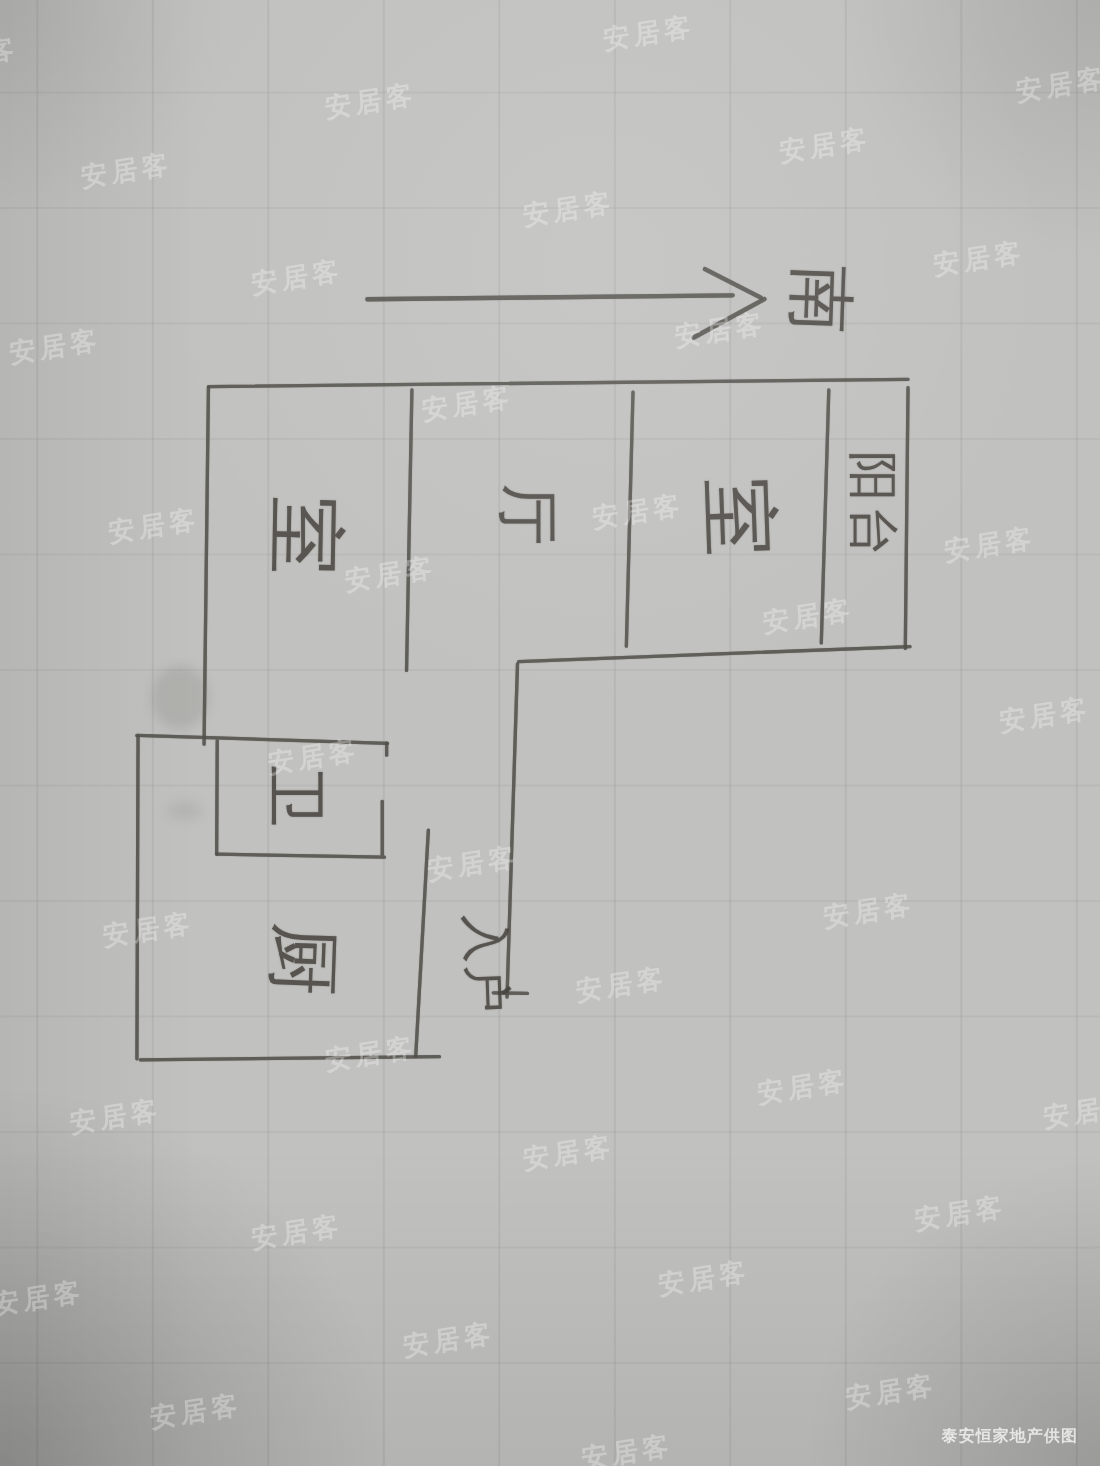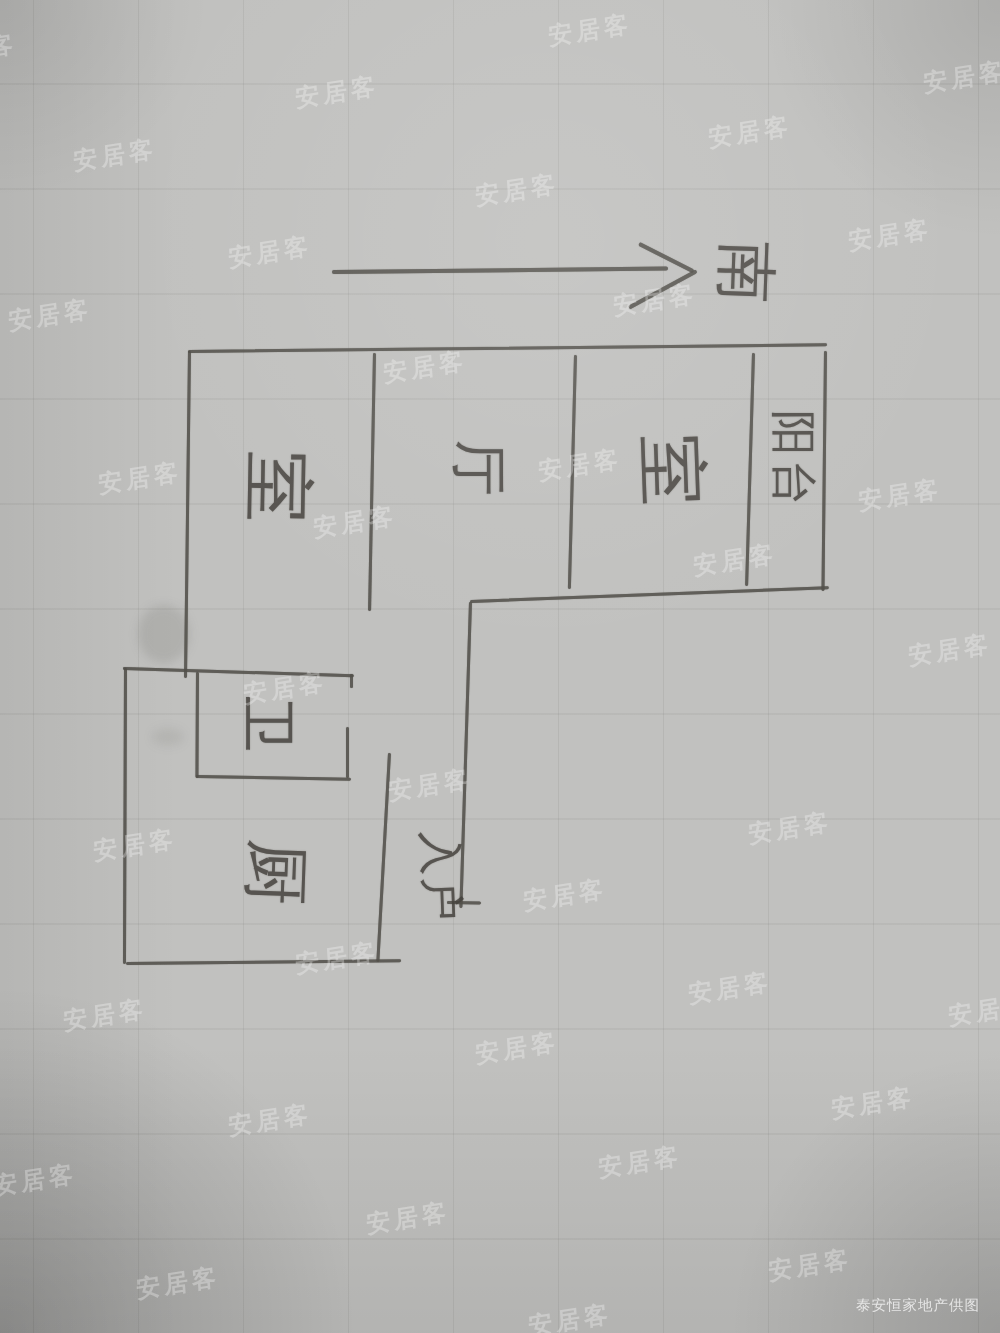--- a/index.html
+++ b/index.html
@@ -137,15 +137,15 @@
       <span class="wm" style="left: 873px; top: 1103px; color: rgba(255, 255, 255, 0.3); transform: translate(-50%, -50%) rotate(-9deg) skewX(-5deg);">安居客</span>
       <span class="wm" style="left: 270px; top: 1120px; color: rgba(255, 255, 255, 0.3); transform: translate(-50%, -50%) rotate(-9deg) skewX(-5deg);">安居客</span>
       <span class="wm" style="left: 640px; top: 1162px; color: rgba(255, 255, 255, 0.3); transform: translate(-50%, -50%) rotate(-9deg) skewX(-5deg);">安居客</span>
       <span class="wm" style="left: 35px; top: 1180px; color: rgba(255, 255, 255, 0.3); transform: translate(-50%, -50%) rotate(-9deg) skewX(-5deg);">安居客</span>
       <span class="wm" style="left: 408px; top: 1218px; color: rgba(255, 255, 255, 0.3); transform: translate(-50%, -50%) rotate(-9deg) skewX(-5deg);">安居客</span>
       <span class="wm" style="left: 810px; top: 1265px; color: rgba(255, 255, 255, 0.3); transform: translate(-50%, -50%) rotate(-9deg) skewX(-5deg);">安居客</span>
       <span class="wm" style="left: 178px; top: 1283px; color: rgba(255, 255, 255, 0.3); transform: translate(-50%, -50%) rotate(-9deg) skewX(-5deg);">安居客</span>
       <span class="wm" style="left: 570px; top: 1320px; color: rgba(255, 255, 255, 0.3); transform: translate(-50%, -50%) rotate(-9deg) skewX(-5deg);">安居客</span>
     </div>
 
-  <div class="credit" style="color: rgba(255, 255, 255, 0.72);">泰安恒家地产供图</div>
+  <div class="credit" style="color: rgba(255, 255, 255, 0.72); font-weight: bold;">泰安恒家地产供图</div>
 
 </div>
 
 </body></html>

